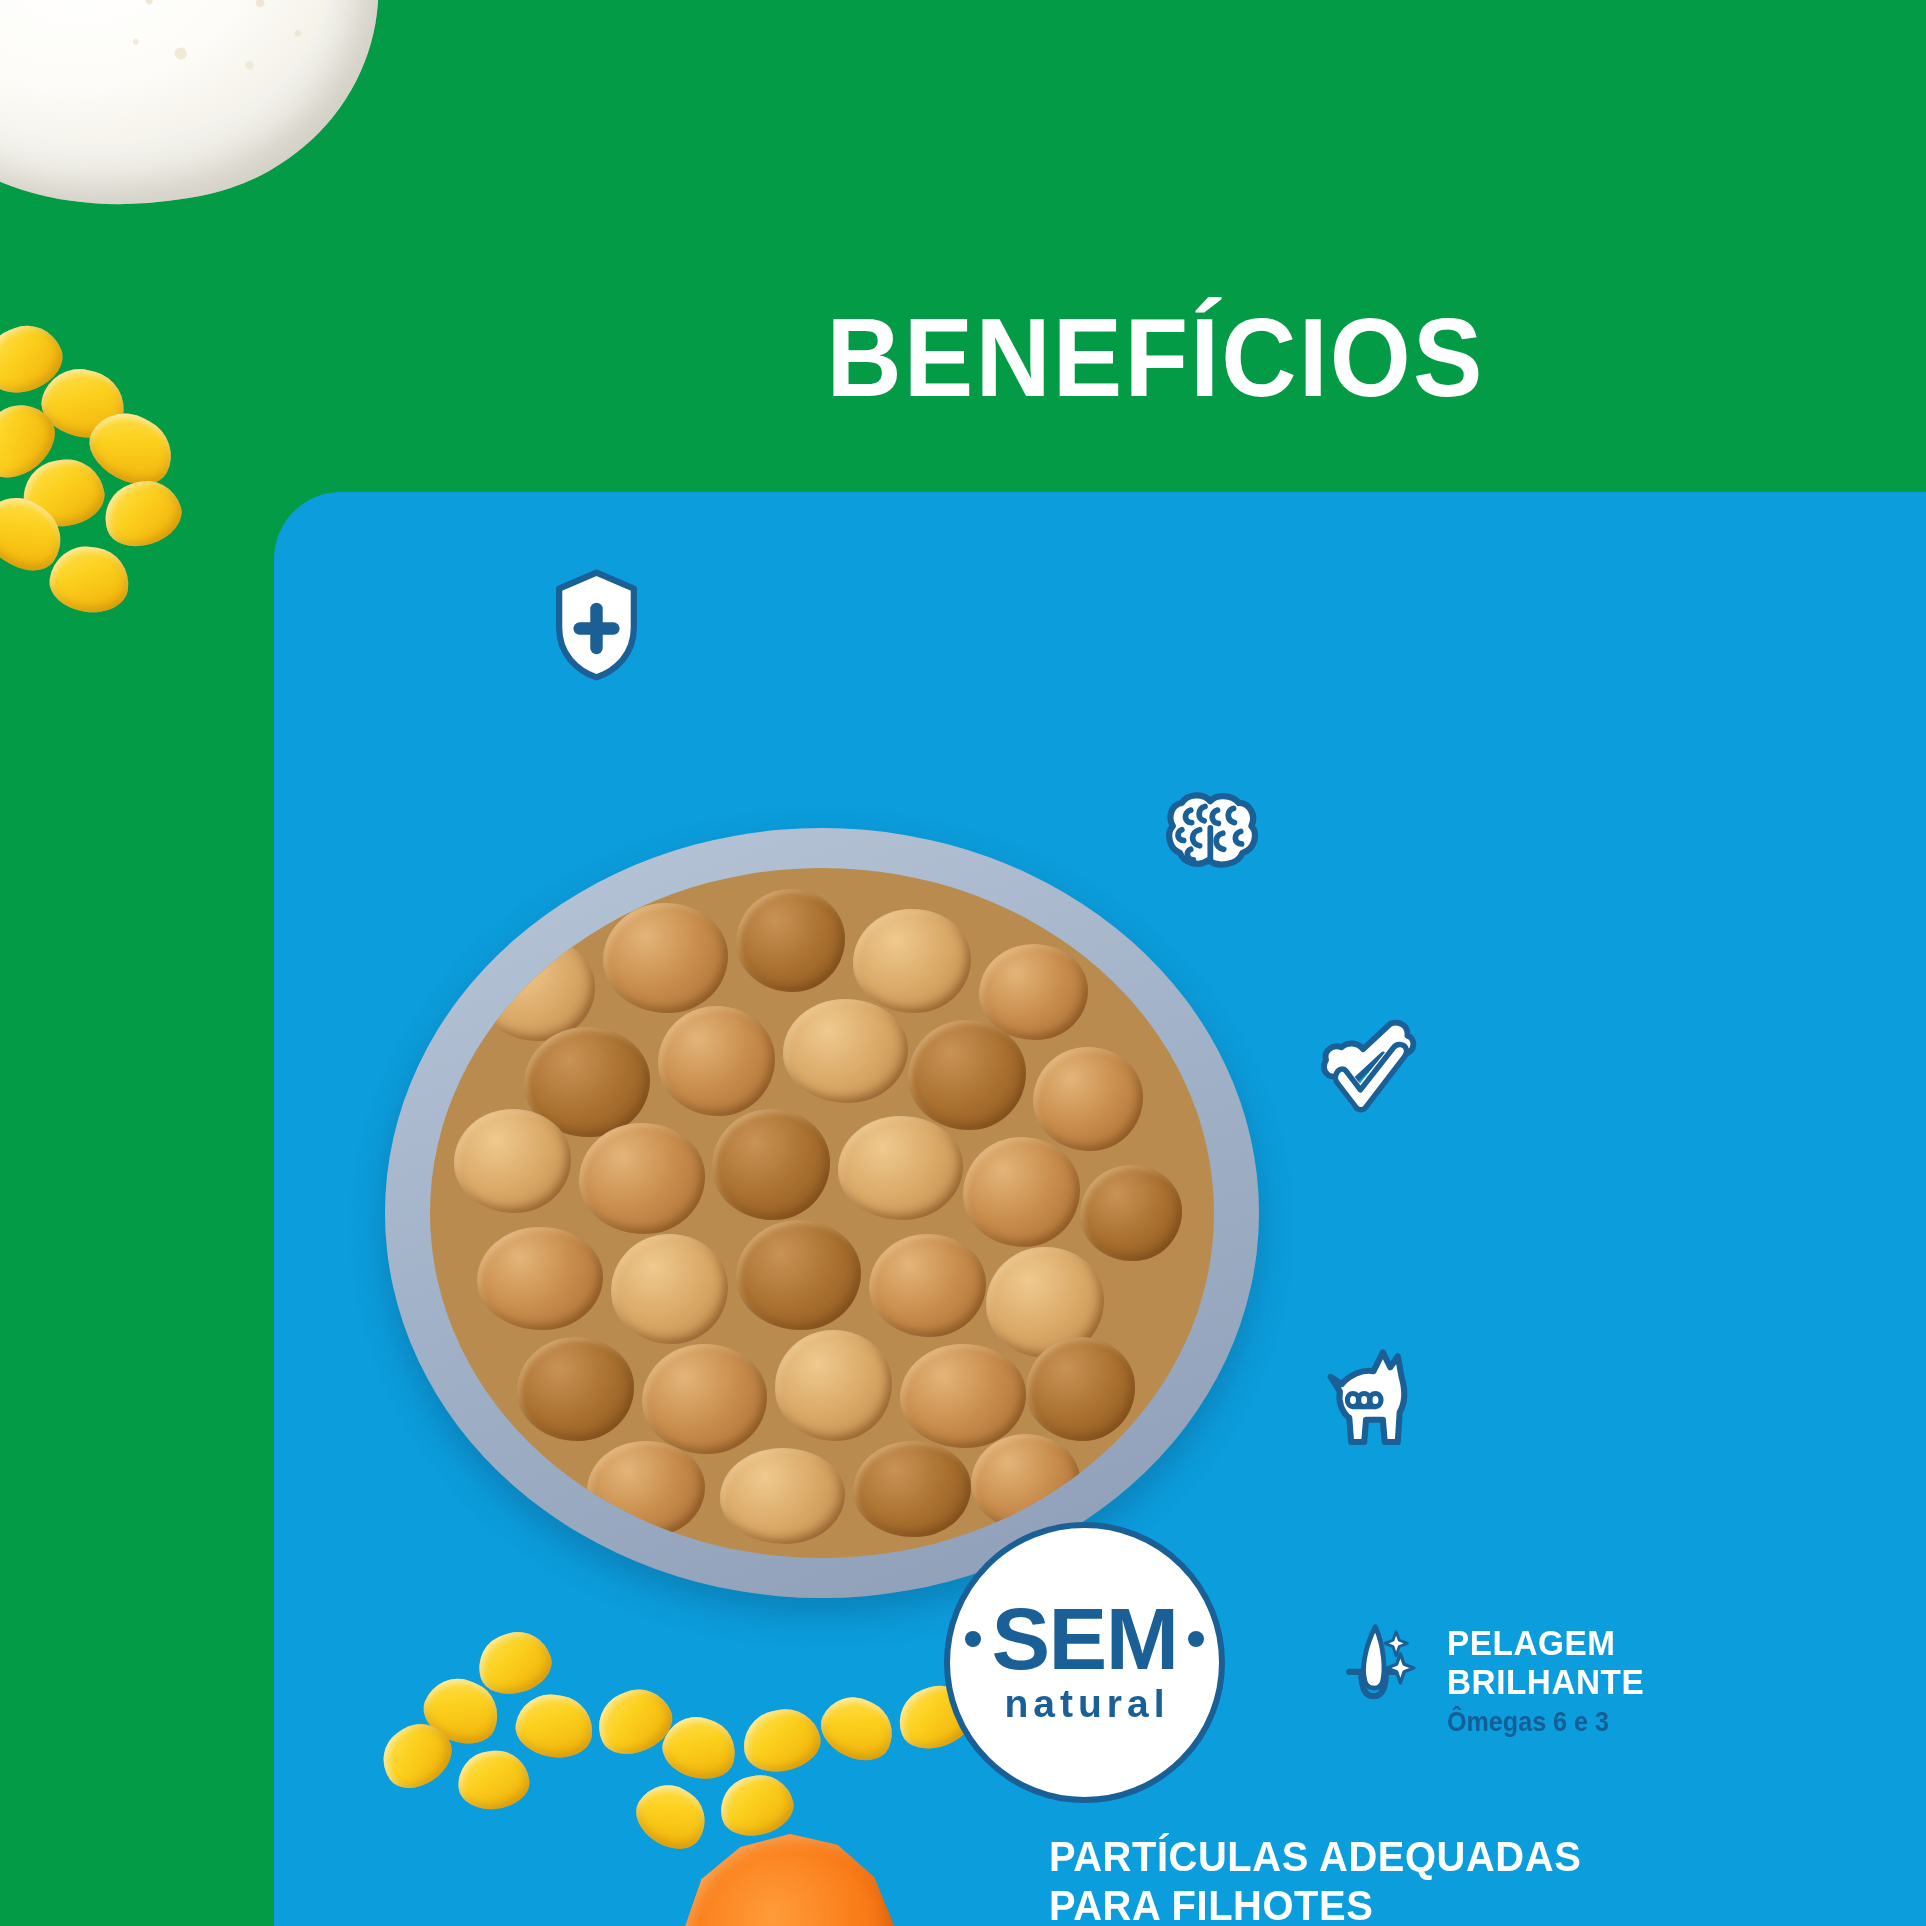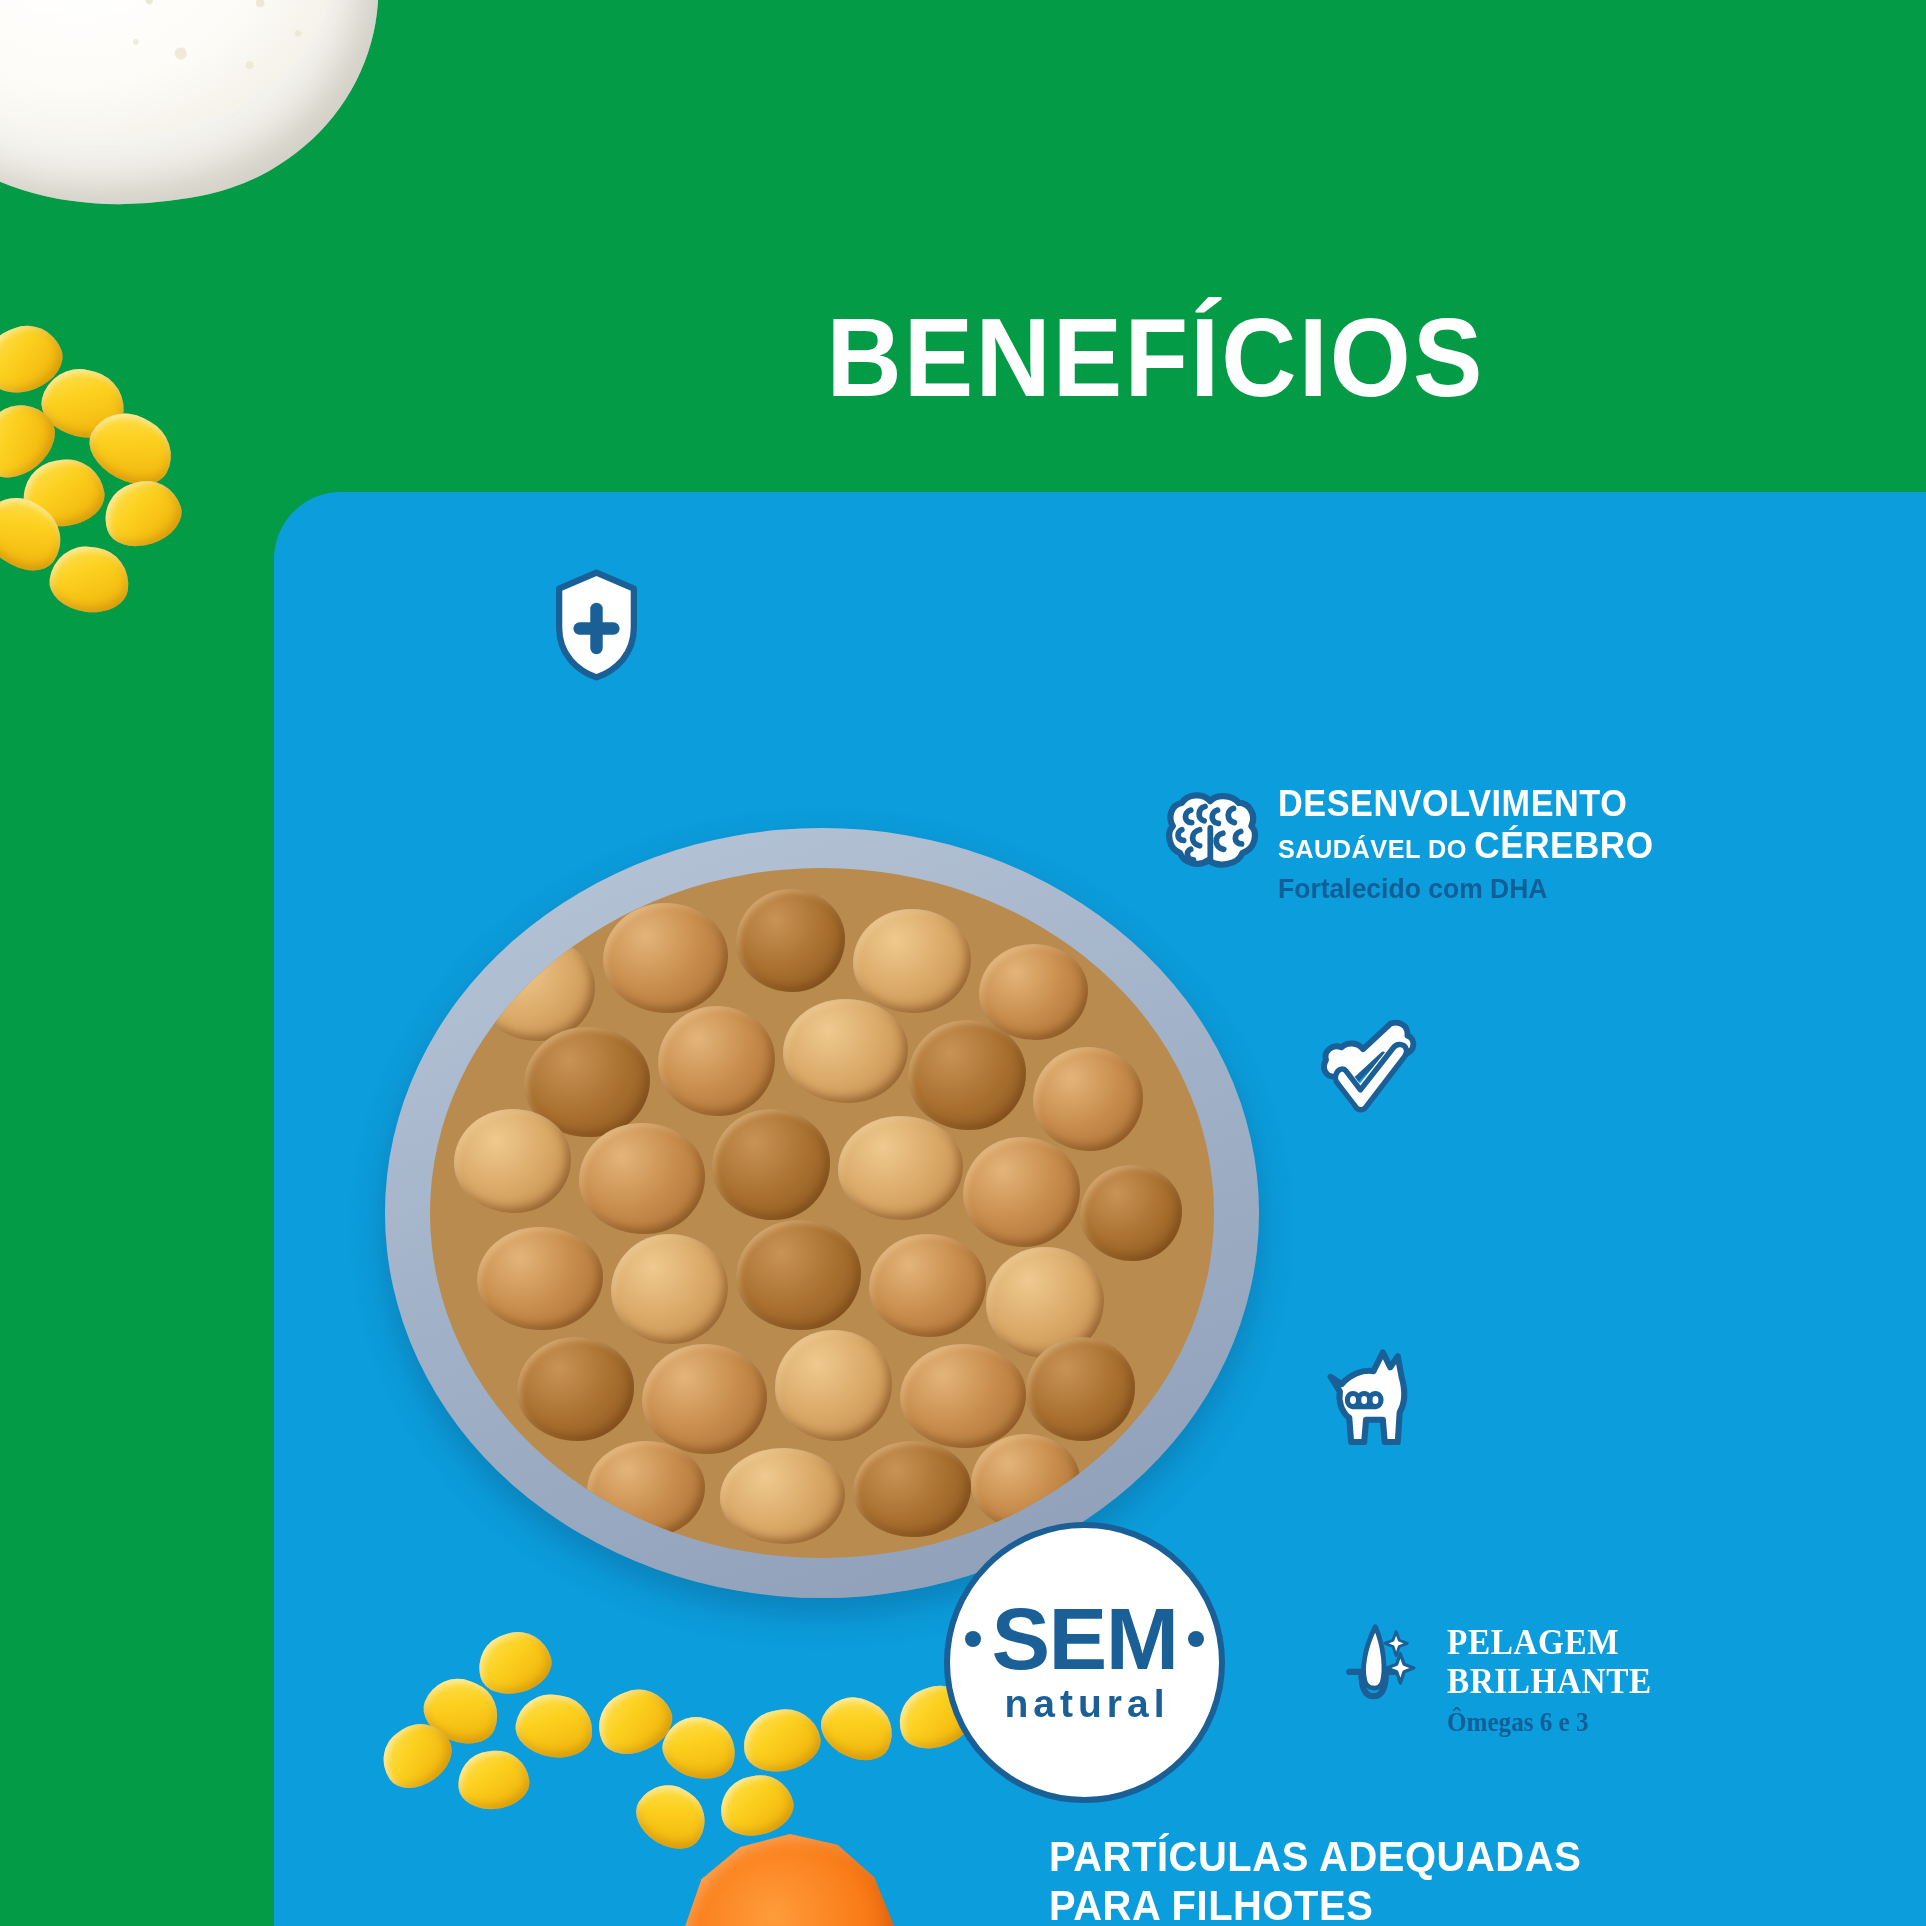--- a/index.html
+++ b/index.html
@@ -65,21 +65,21 @@
     margin-top:7px;
     transform-origin:left top;
     transform:scaleX(0.93);
   }
 
   
   #ben-immune  { left:552px; top:569px; }
   #ben-brain   { left:1164px; top:786px; }
   #ben-bones   { left:1321px; top:1013px; }
   #ben-flora   { left:1325px; top:1345px; }
-  #ben-coat    { left:1344px; top:1623px;font-family:Liberation Serif, serif; }
+  #ben-coat    { left:1344px; top:1623px; }
   #ben-kibble  { left:1049px; top:1833px; }
 
   #ben-immune .b-head{ font-size:37px; }
   #ben-immune .b-sub { font-size:27px; margin-top:3.1px;}
   #ben-immune .b-desc{ font-size:28px; }
 
   #ben-brain .b-head{ font-size:36px; }
   #ben-brain .b-sub { font-size:37px; margin-top:3.9px;}
   #ben-brain .b-desc{ font-size:28.5px; }
 
@@ -319,27 +319,20 @@
         <path d="M40 48 C30 50 29 64 40 66"></path>
         <path d="M60 26 C52 28 52 40 61 41"></path>
         <path d="M78 24 C70 26 70 38 79 40"></path>
         <path d="M66 52 C56 54 56 68 67 70"></path>
         <path d="M86 50 C78 52 78 64 87 64"></path>
         <path d="M30 70 C24 72 25 82 33 82"></path>
         <path d="M52 46 L52 80"></path>
       </g>
     </svg>
   </div>
-  <div class="txt">
-    <div class="b-head">DESENVOLVIMENTO</div>
-    <div class="b-sub">
-      <span class="small">SAUDÁVEL DO </span><span>CÉREBRO</span>
-    </div>
-    <div class="b-desc">Fortalecido com DHA</div>
-  </div>
 </div>
 
 <div class="benefit" id="ben-bones">
   <div class="icon">
     <svg width="96" height="104" viewBox="0 0 105 115">
       <path d="M76 12 C86 8 96 14 95 25 C104 28 104 42 93 45 C86 52 74 52 68 46
                L40 72 C34 78 22 78 16 70 C6 72 -1 62 5 52 C2 42 12 34 22 38
                C28 32 40 32 46 40 Z" fill="#ffffff" stroke="#1A5F96" stroke-width="6.5" stroke-linejoin="round"></path>
       <path d="M24 72 L42 96 L84 44" fill="none" stroke="#ffffff" stroke-width="22" stroke-linecap="round" stroke-linejoin="round"></path>
       <path d="M24 72 L42 96 L84 44" fill="none" stroke="#1A5F96" stroke-width="7" stroke-linecap="round" stroke-linejoin="round" opacity="0"></path>

